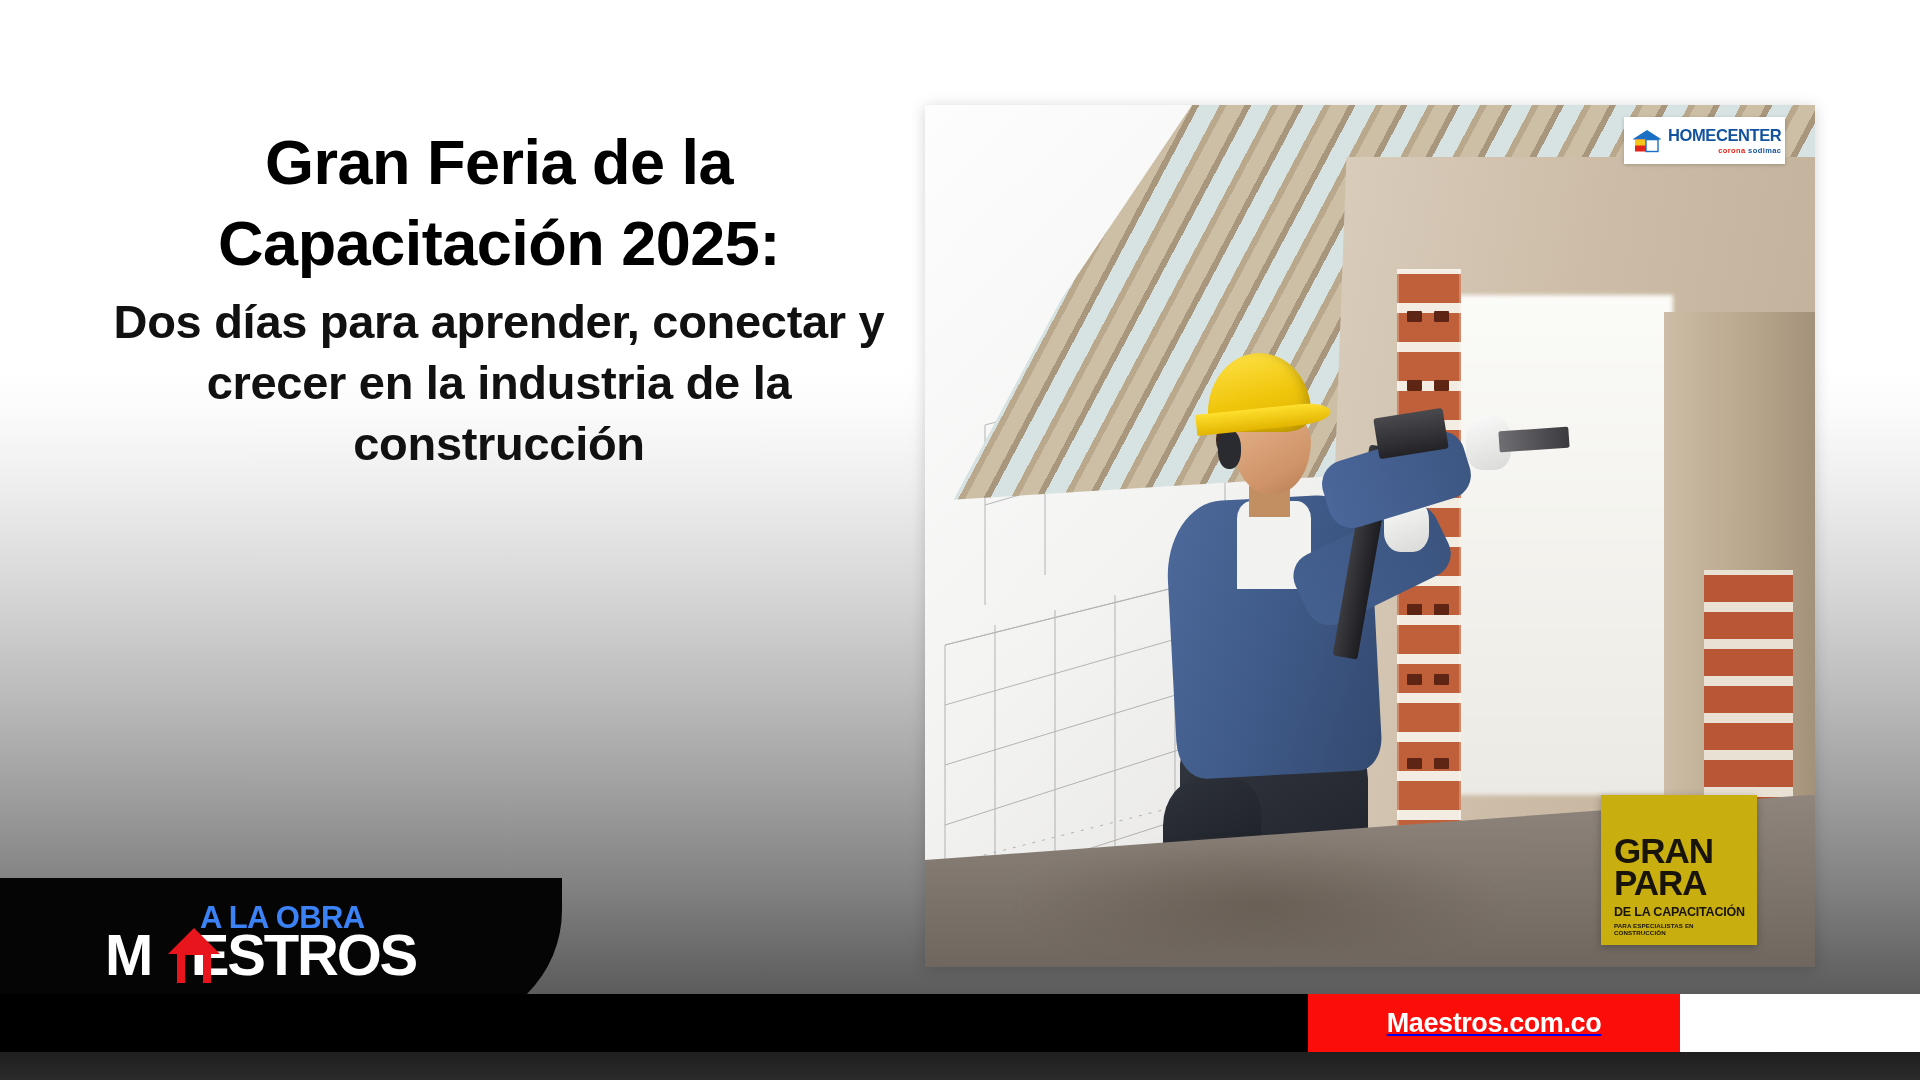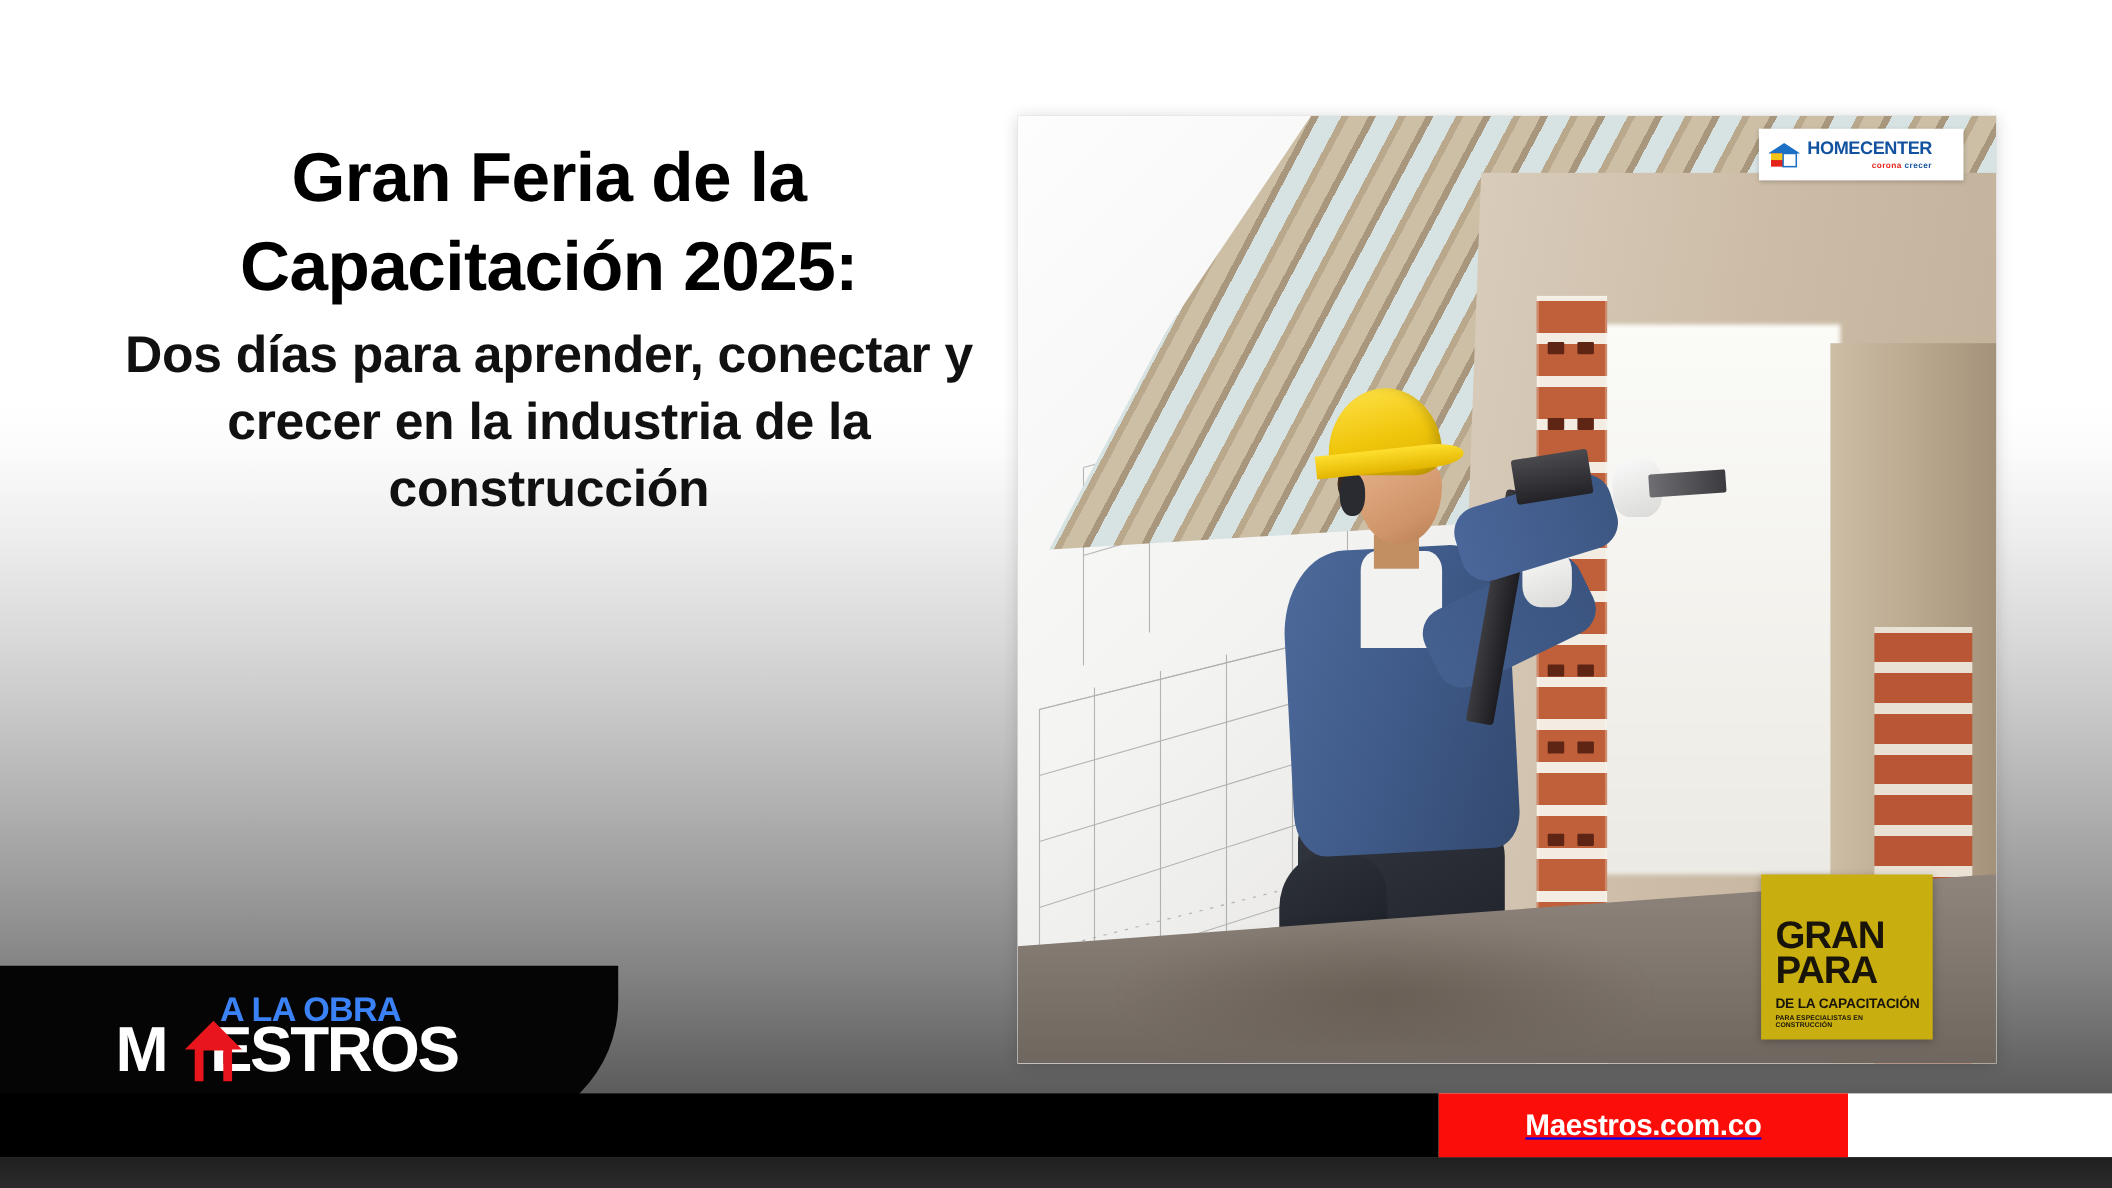--- a/index.html
+++ b/index.html
@@ -200,21 +200,21 @@
   }
   .boot{
     position:absolute; left:12%; top:86%; width:28%; height:10%;
     background:linear-gradient(180deg,#4a4338,#2a261f);
     border-radius:12% 34% 26% 20%;
   }
 
   
   #homecenter-logo{
     position:absolute; right:30px; top:12px;
-    width:186px; height:47px; background:#ffffff;
+    width:161px; height:47px; background:#ffffff;
     display:flex; align-items:center; gap:6px;
     padding:5px 8px; box-shadow:0 1px 4px rgba(0,0,0,.2);
     z-index:9;
   }
   .hc-house{ position:relative; width:30px; height:24px; flex:0 0 auto; }
   .hc-text{ display:flex; flex-direction:column; line-height:1; }
   .hc-name{
     font-size:16.5px; font-weight:800; color:#12529e;
     letter-spacing:-0.4px;
   }
@@ -392,21 +392,21 @@
       <svg viewBox="0 0 30 24" width="30" height="24">
         <path d="M1 10 L15 1 L29 10 L29 10.5 L1 10.5 Z" fill="#1b6fc4"></path>
         <rect x="3" y="10.5" width="11" height="12" fill="#e2231a"></rect>
         <rect x="3" y="10.5" width="11" height="6" fill="#f5c518"></rect>
         <rect x="14" y="10.5" width="12" height="12" fill="#ffffff" stroke="#1b6fc4" stroke-width="1.4"></rect>
         <path d="M14 10.5 L26 10.5" stroke="#1b6fc4" stroke-width="1.2"></path>
       </svg>
     </span>
     <span class="hc-text">
       <span class="hc-name">HOMECENTER</span>
-      <span class="hc-sub"><span>corona</span> <b>crecer</b></span>
+      <span class="hc-sub"><span>corona</span> <b>sodimac</b></span>
     </span>
   </div>
 
   <div id="gran-feria-badge">
     <div class="gf-l1">GRAN</div>
     <div class="gf-l2">PARA</div>
     <div class="gf-l3">DE LA CAPACITACIÓN</div>
     <div class="gf-l4">PARA ESPECIALISTAS EN CONSTRUCCIÓN</div>
   </div>
 </div>

